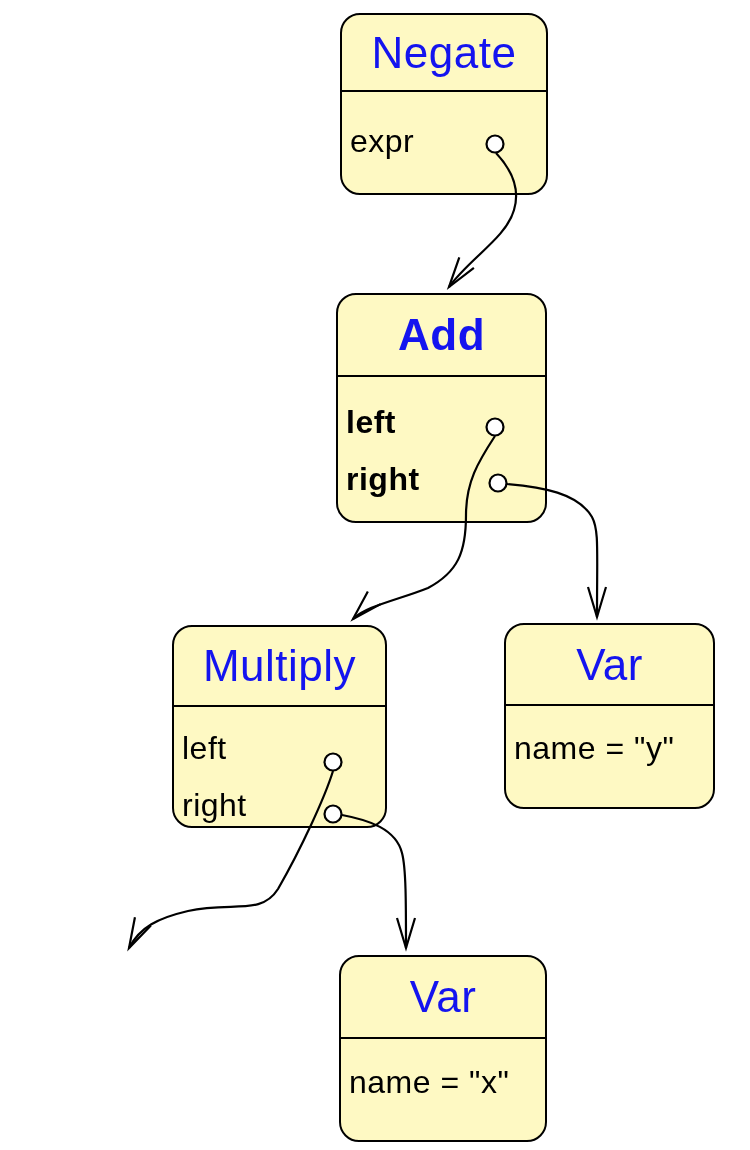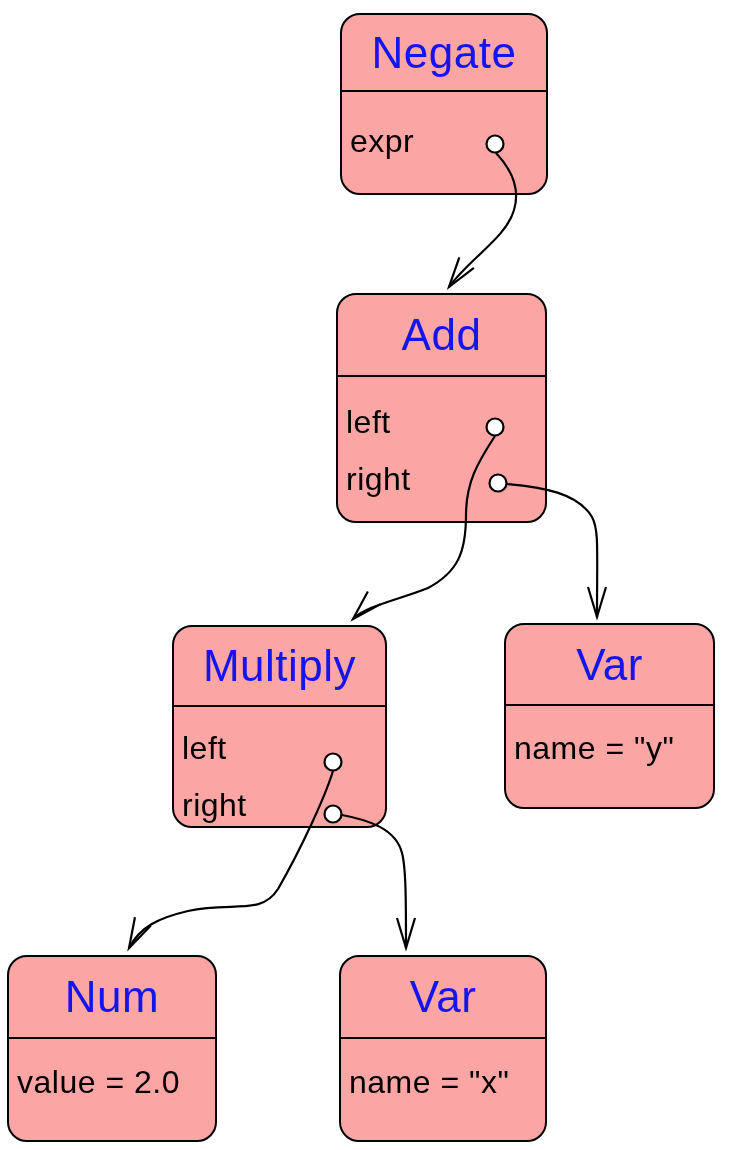--- a/index.html
+++ b/index.html
@@ -1,38 +1,38 @@
 <!DOCTYPE html>
 <html><head>
 <meta charset="utf-8">
 <style>
   html,body { margin:0; padding:0; background:#ffffff; }
   #canvas {
     position:relative; width:750px; height:1150px; background:#ffffff;
     font-family:"Liberation Sans", sans-serif; overflow:hidden;
   }
   .node {
-    position:absolute; box-sizing:border-box; background:#fca5a5;
+    position:absolute; box-sizing:border-box; background:#fef9c3;
     border:2.2px solid #000000; border-radius:20px;text-align:center;
   }
   .node-title {
     box-sizing:border-box; width:100%;
     border-bottom:2.2px solid #000000;
     display:flex; align-items:center; justify-content:center;
     color:#1414ef; font-size:44px; letter-spacing:0.5px; line-height:1;
   }
   .node-body { position:relative; width:100%; }
   .field {
     position:absolute; left:8px; color:#000000; font-size:32px;
     letter-spacing:0.5px; line-height:38px; white-space:nowrap;
   }
   
   #node-negate   { left:340px; top:13px;  width:208px; height:182px; }
   #node-negate   .node-title { height:77px; }
-  #node-add      { left:336px; top:293px; width:211px; height:230px; }
+  #node-add      { left:336px; top:293px; width:211px; height:230px;font-weight:bold; }
   #node-add      .node-title { height:82px; }
   #node-multiply { left:172px; top:625px; width:215px; height:203px; }
   #node-multiply .node-title { height:80px; }
   #node-var-y    { left:504px; top:623px; width:211px; height:186px; }
   #node-var-y    .node-title { height:81px; }
   #node-num      { left:7px;   top:955px; width:210px; height:187px; }
   #node-num      .node-title { height:82px; }
   #node-var-x    { left:339px; top:955px; width:208px; height:187px; }
   #node-var-x    .node-title { height:82px; }
 
@@ -80,26 +80,20 @@
     </div>
   </div>
 
   <div class="node" id="node-var-y">
     <div class="node-title">Var</div>
     <div class="node-body">
       <div class="field" id="f-var-y-name">name = "y"</div>
     </div>
   </div>
 
-  <div class="node" id="node-num">
-    <div class="node-title">Num</div>
-    <div class="node-body">
-      <div class="field" id="f-num-value">value = 2.0</div>
-    </div>
-  </div>
 
   <div class="node" id="node-var-x">
     <div class="node-title">Var</div>
     <div class="node-body">
       <div class="field" id="f-var-x-name">name = "x"</div>
     </div>
   </div>
 
   <svg id="edges-overlay" viewBox="0 0 750 1150" xmlns="http://www.w3.org/2000/svg">
     <defs>

